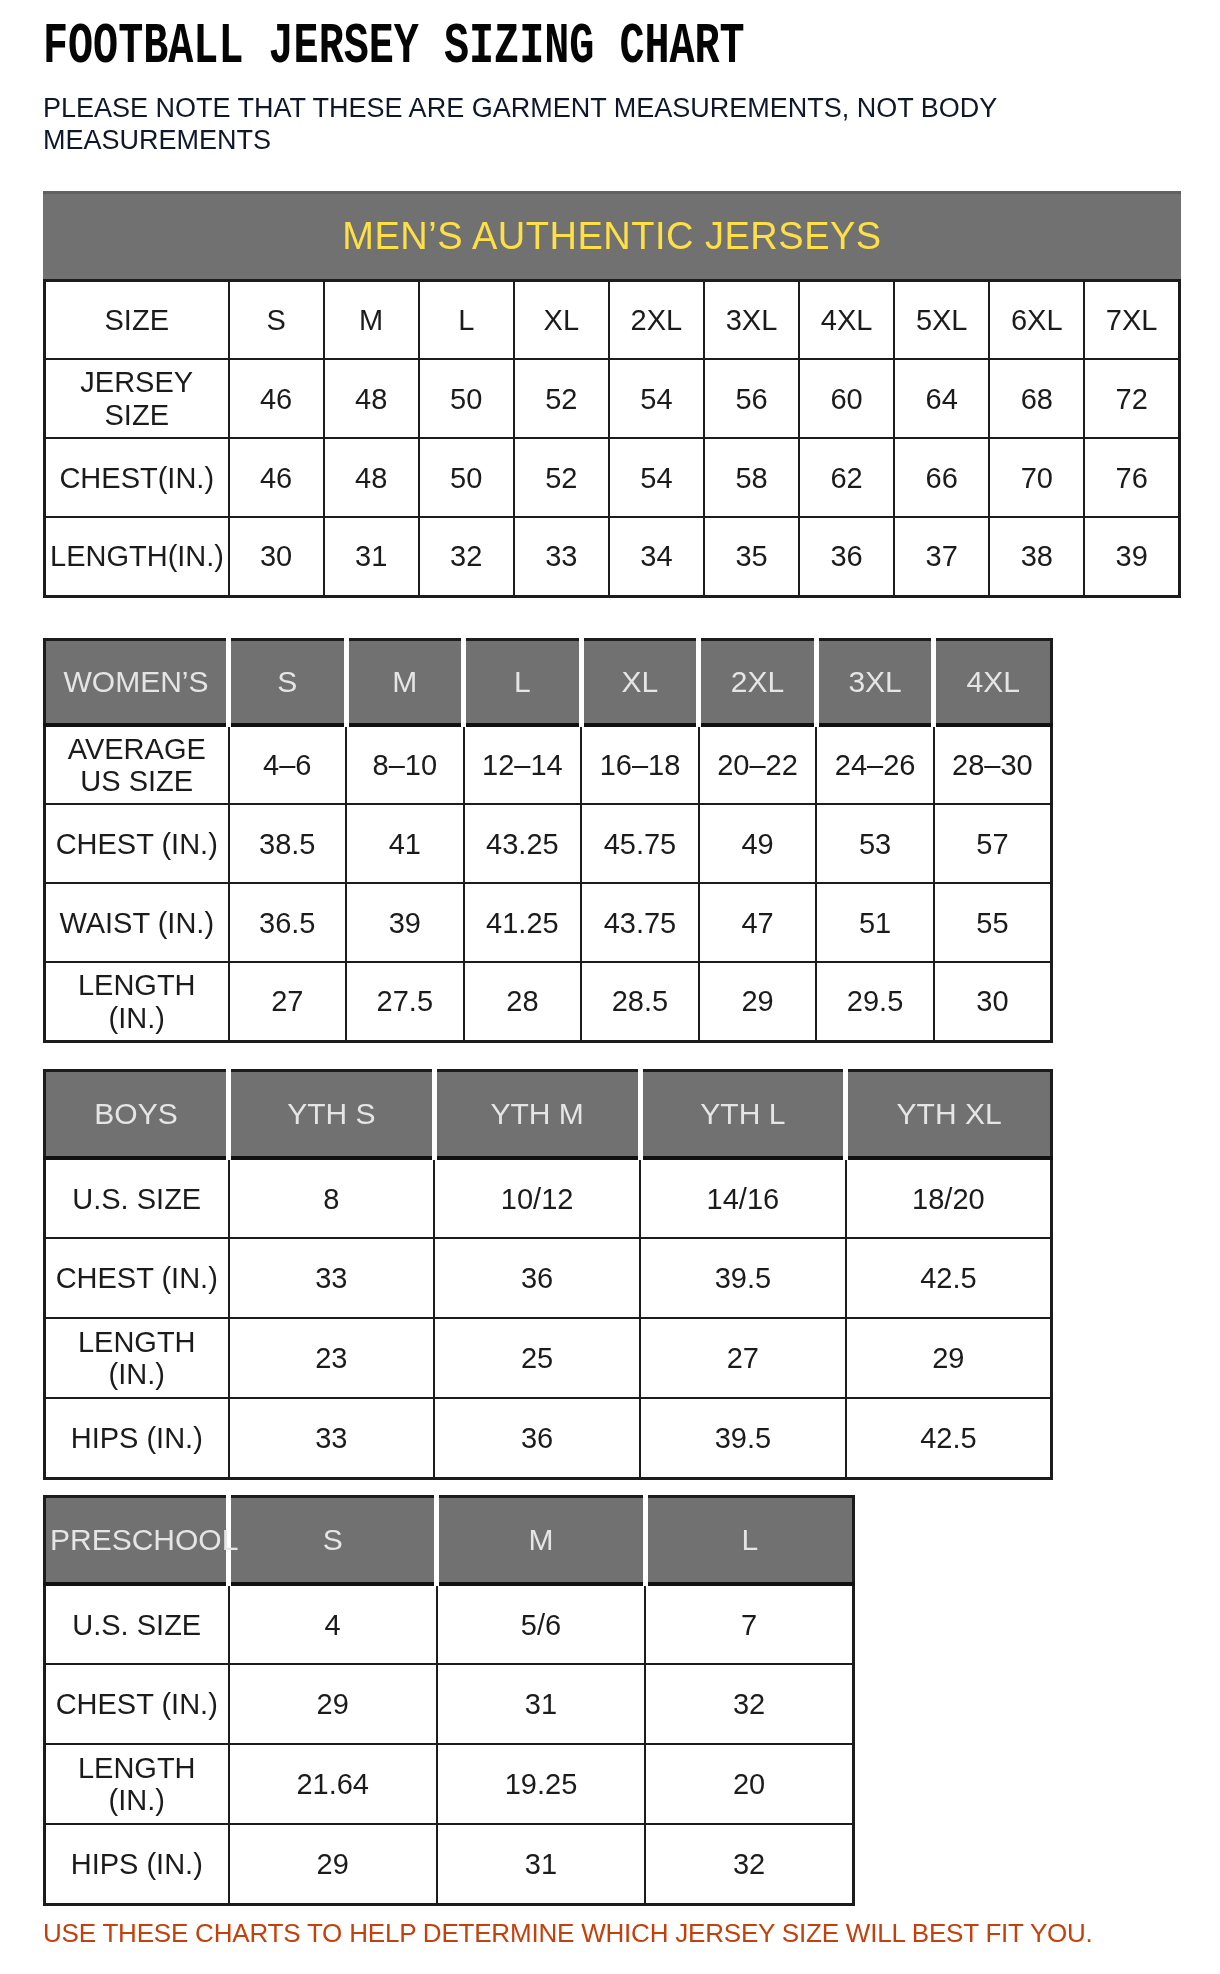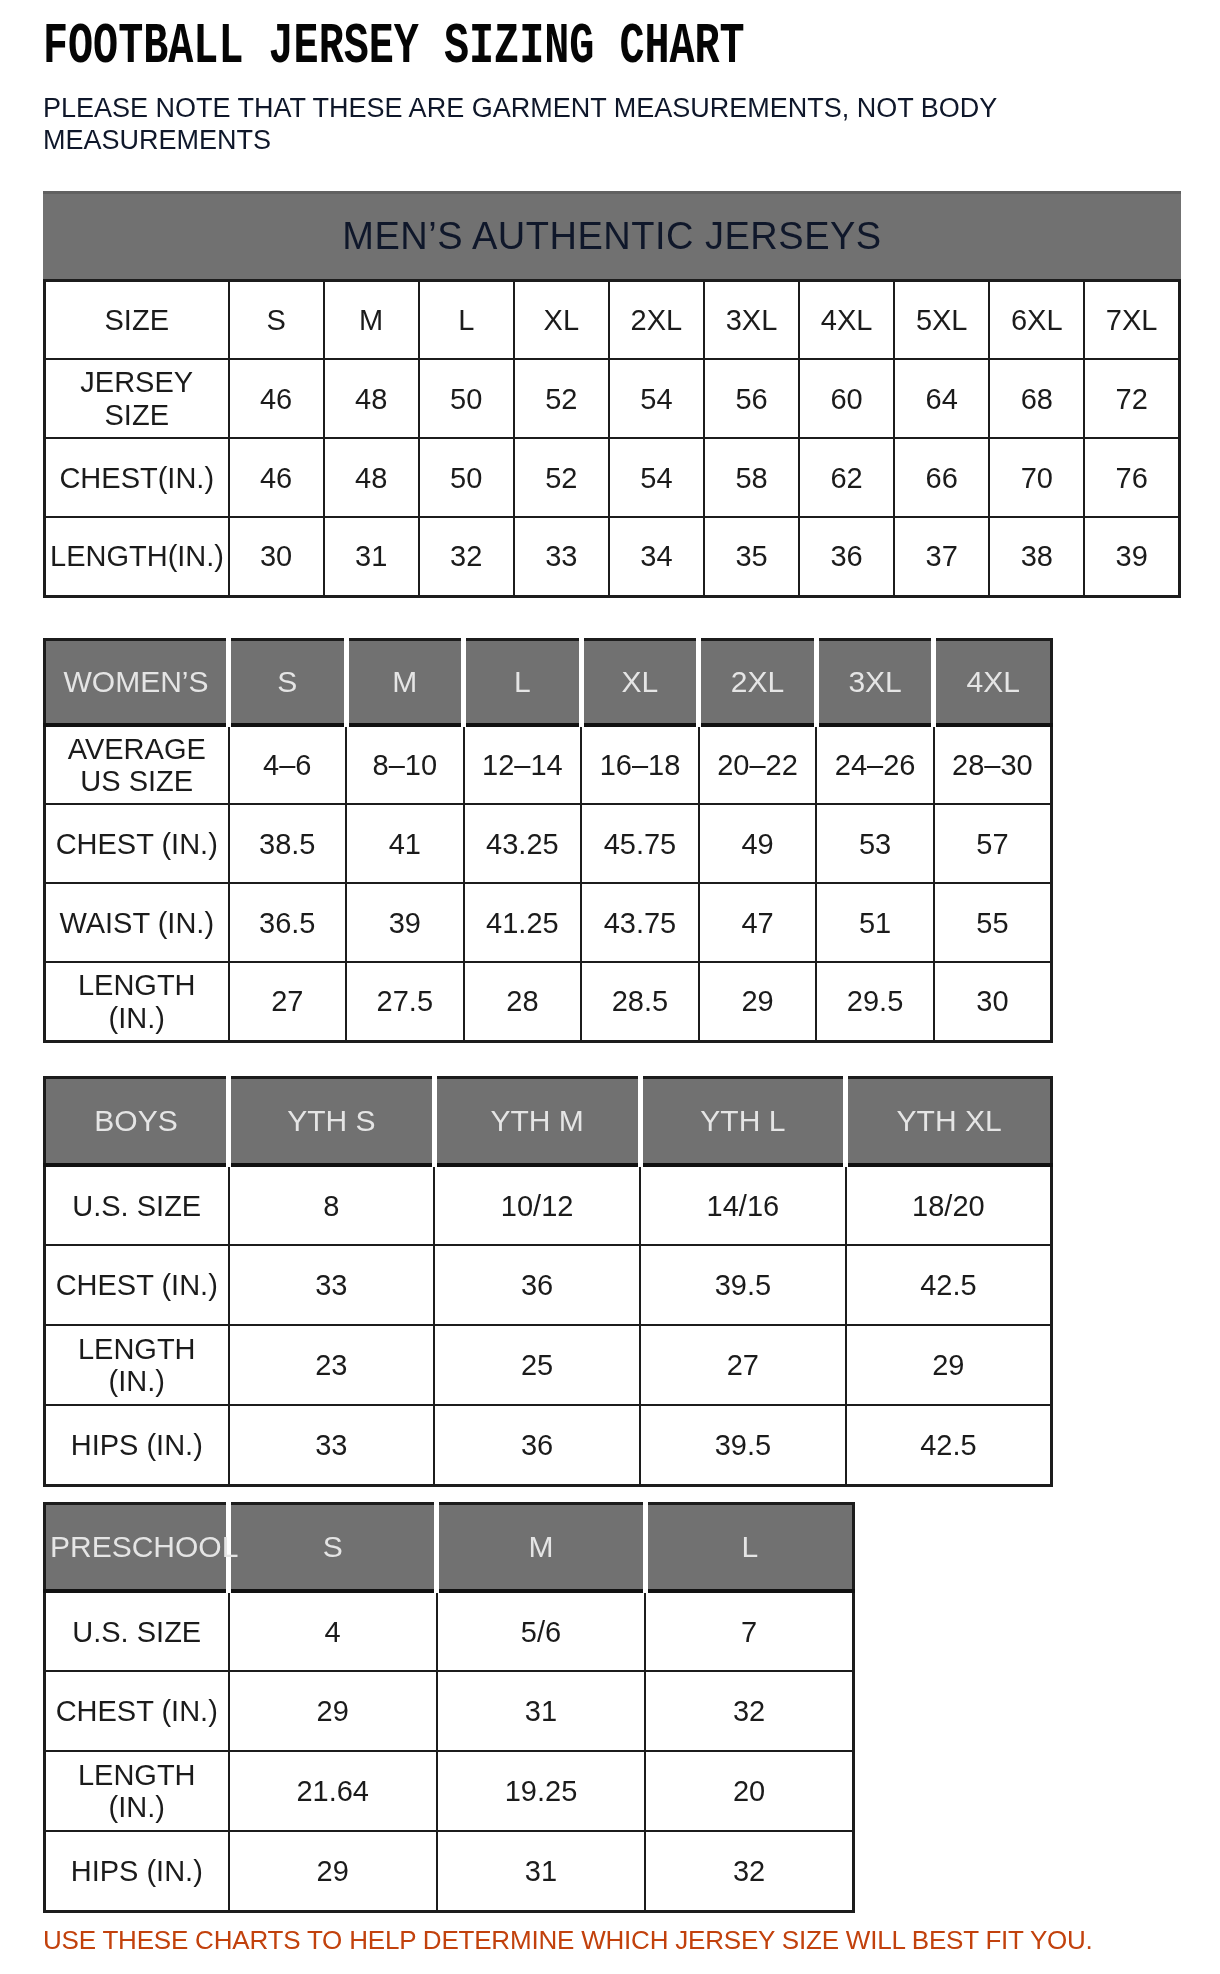--- a/index.html
+++ b/index.html
@@ -47,21 +47,21 @@
     white-space: nowrap;
   }
 
   
   .banner {
     margin-top: 34px;
     width: 1138px;
     height: 88px;
     background: #717171;
     border-top: 3px solid #616161;
-    color: #0f172a;
+    color: #fde047;
     font-size: 38px;
     letter-spacing: 0.5px;
     display: flex;
     align-items: center;
     justify-content: center;
   }
 
   
   table.sizes {
     border-collapse: collapse;
@@ -94,21 +94,21 @@
   }
   table.sizes thead th:first-child { border-left: 3px solid #1c1c1c; }
   table.sizes thead th:last-child  { border-right: 3px solid #1c1c1c; }
 
   
   #men-table       { width: 1138px; }
   #men-table td    { height: 79px; }
   #women-table     { width: 1010px; margin-top: 40px; }
   #women-table thead th { height: 86px; }
   #women-table td  { height: 79px; }
-  #boys-table      { width: 1010px; margin-top: 33px; }
+  #boys-table      { width: 1010px; margin-top: 26px; }
   #preschool-table { width: 812px;  margin-top: 15px; }
 </style>
 </head>
 <body>
 
 <div class="page">
 
   <h1 class="title"><span class="condense">FOOTBALL JERSEY SIZING CHART</span></h1>
 
   <p class="note">PLEASE NOTE THAT THESE ARE GARMENT MEASUREMENTS, NOT BODY MEASUREMENTS</p>

